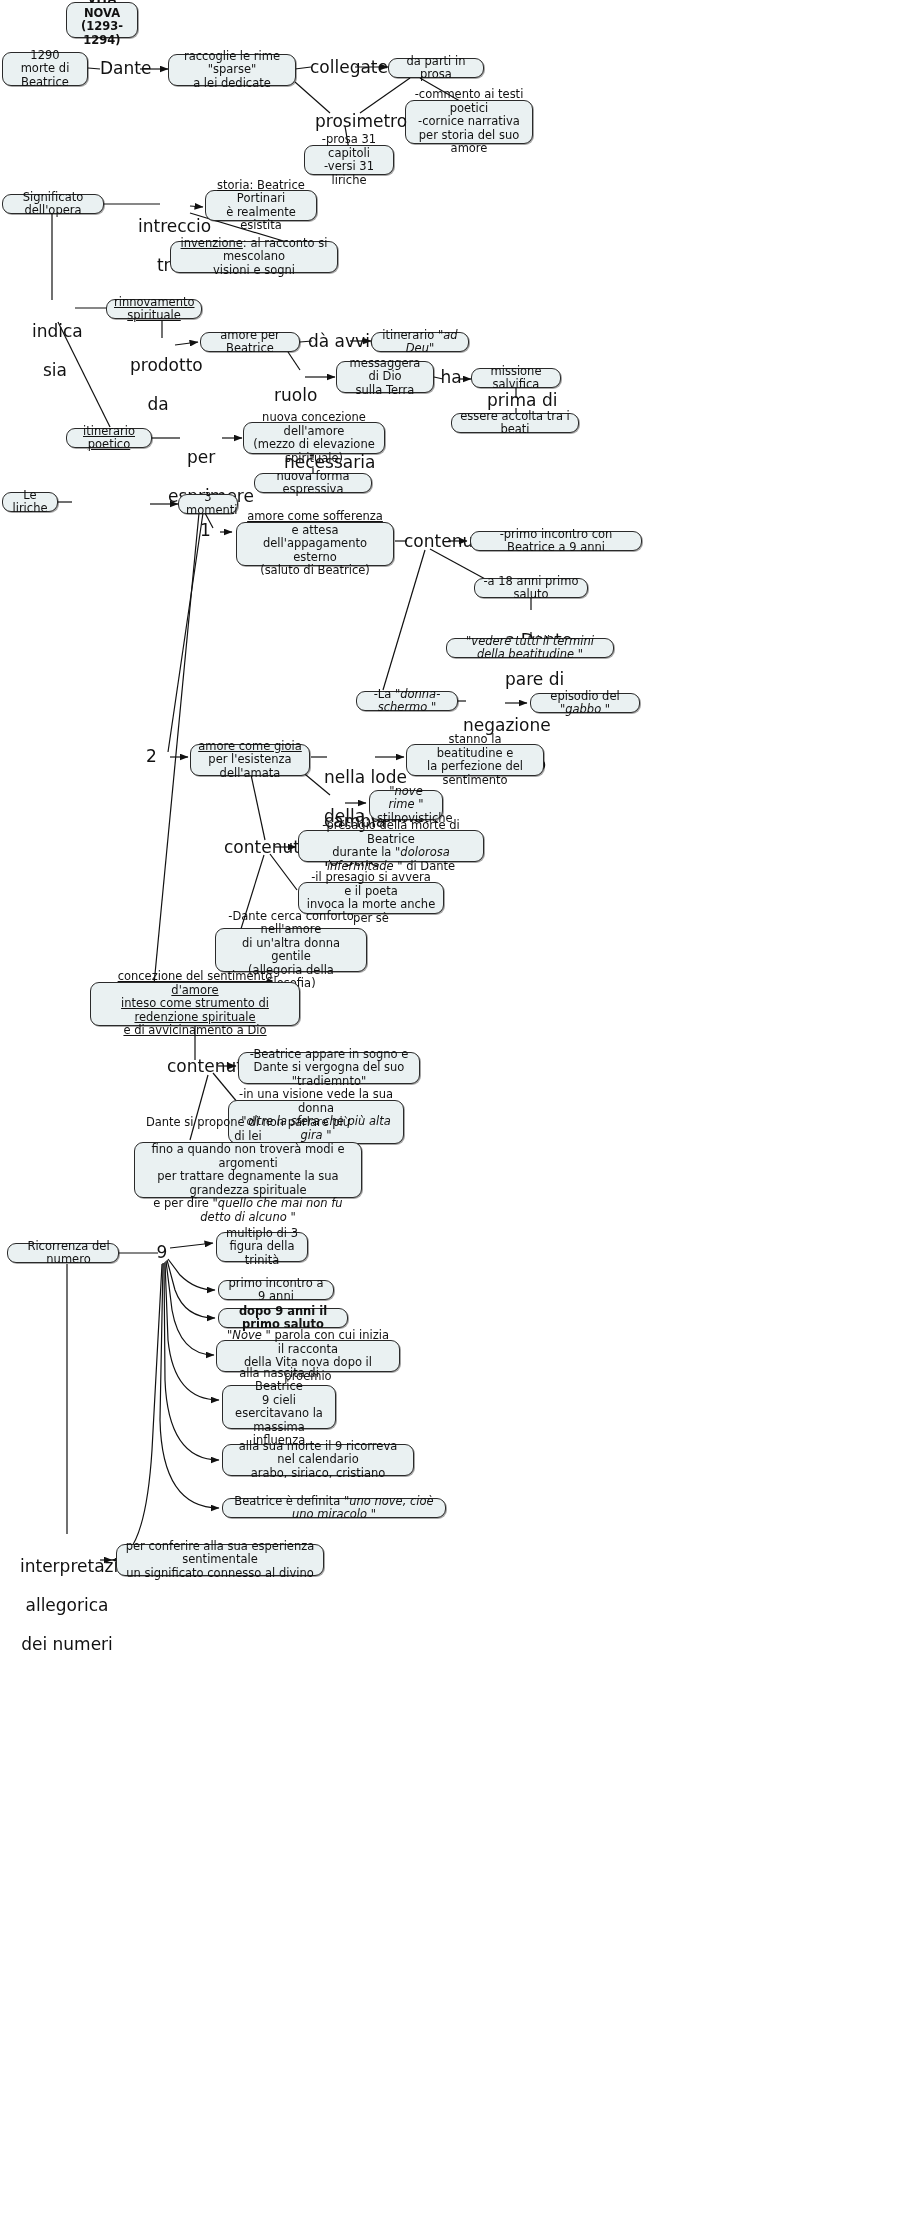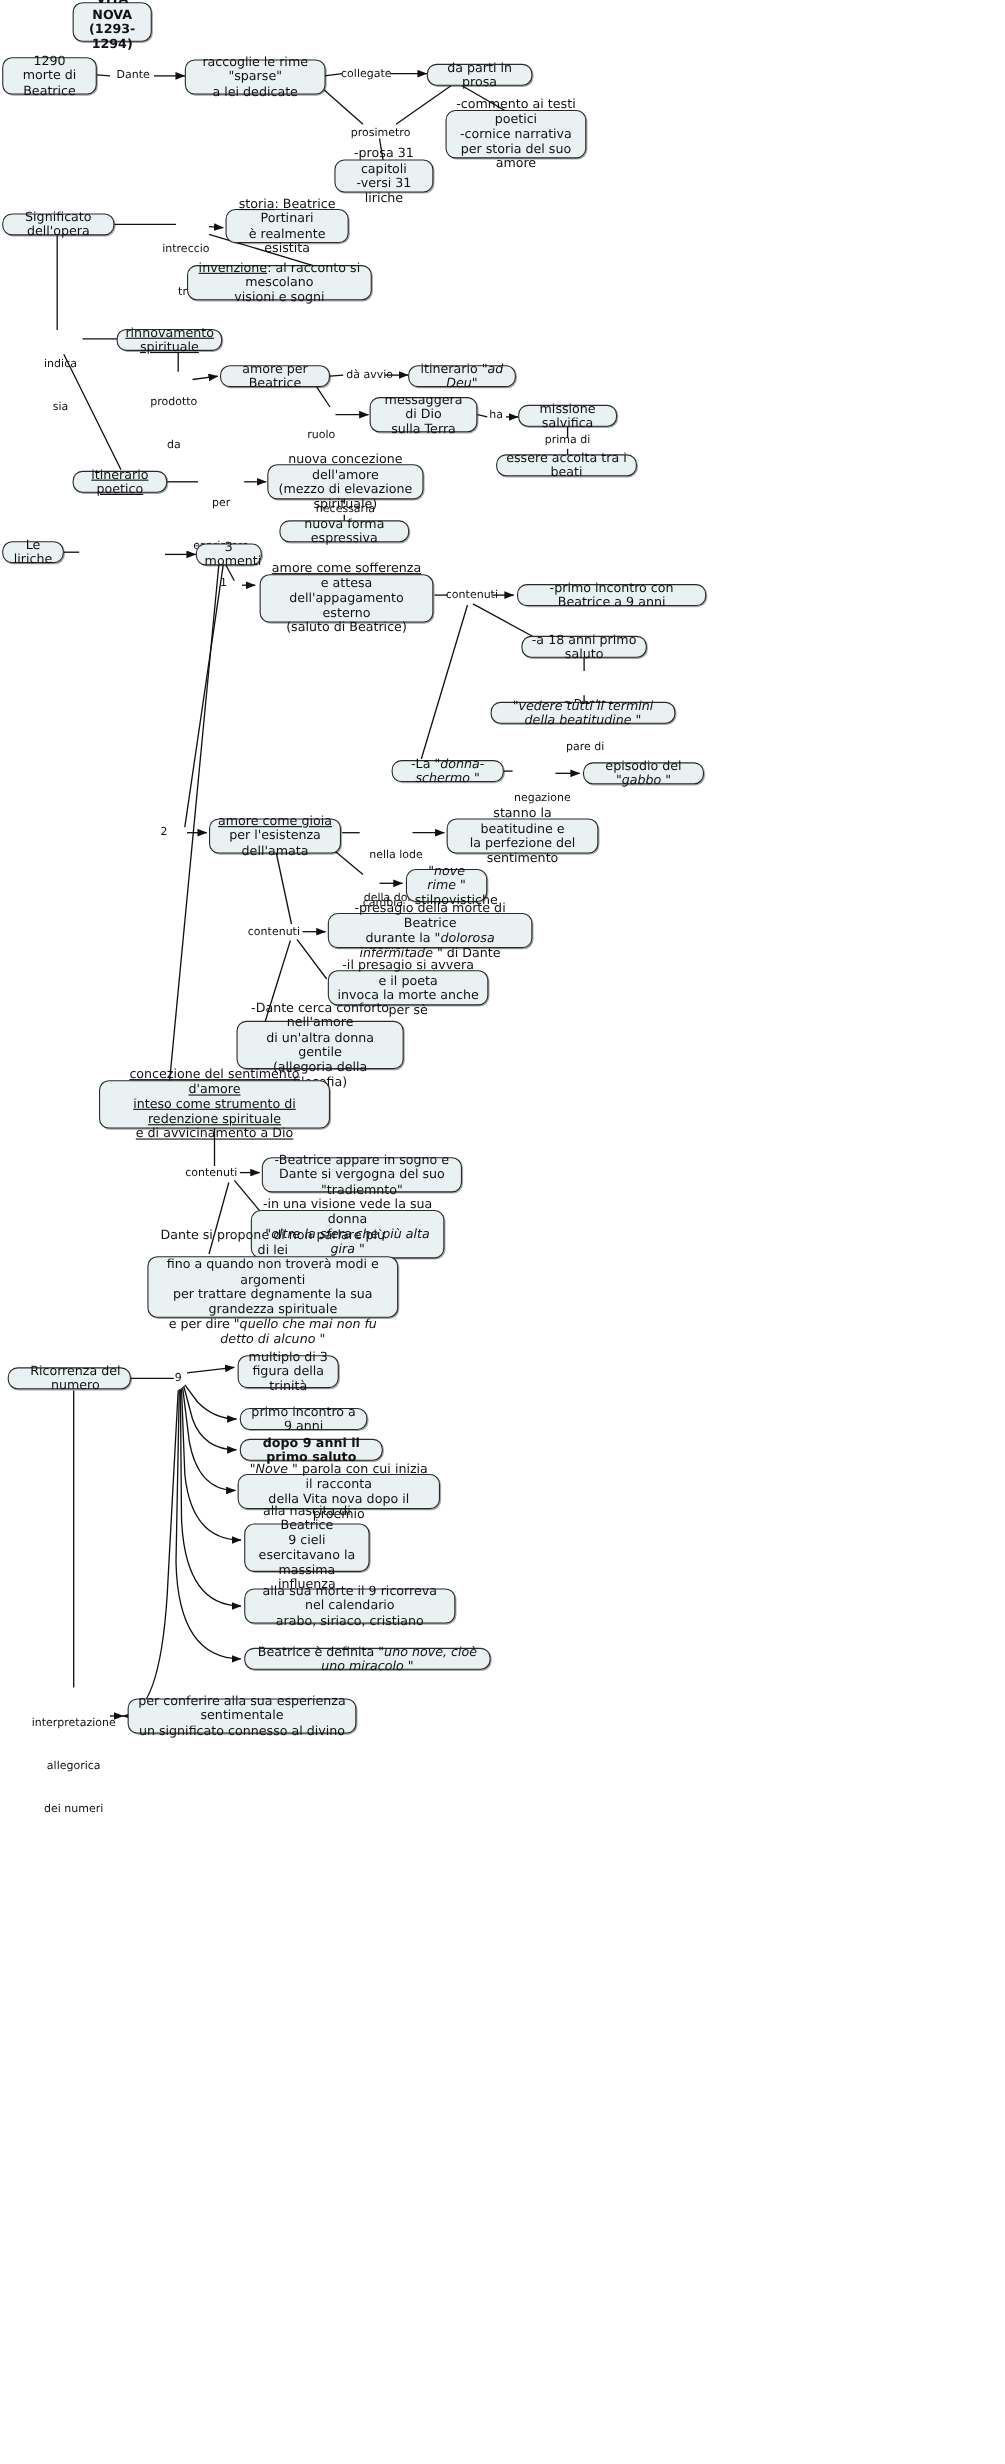--- a/index.html
+++ b/index.html
@@ -20,21 +20,21 @@
     font-size:11.5px;
     line-height:13.5px;
     padding:3px 7px;
     box-shadow:1px 1px 0 rgba(0,0,0,0.35);
   }
   .node.title{font-weight:bold;}
   .node .inner{width:100%;}
   .lbl{
     position:absolute;
     color:#111;
-    font-size:10px;
+    font-size:17px;
     line-height:13px;
     text-align:center;
     white-space:pre;
     background:transparent;
   }
   .u{text-decoration:underline;}
   .it{font-style:italic;}
   .b{font-weight:bold;}
 </style>
 </head>

